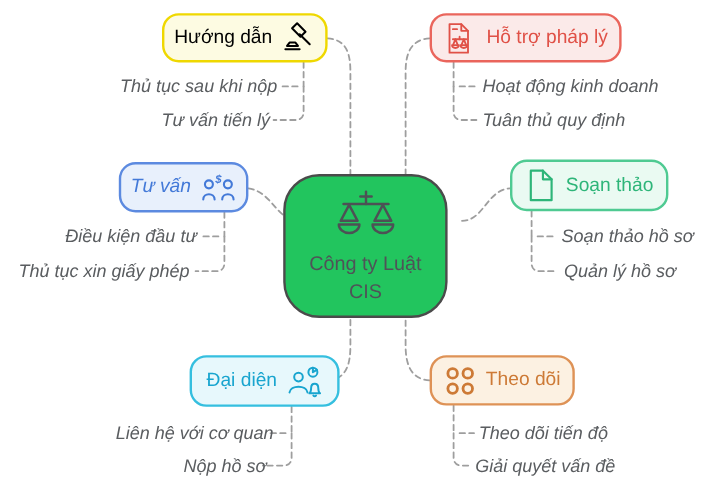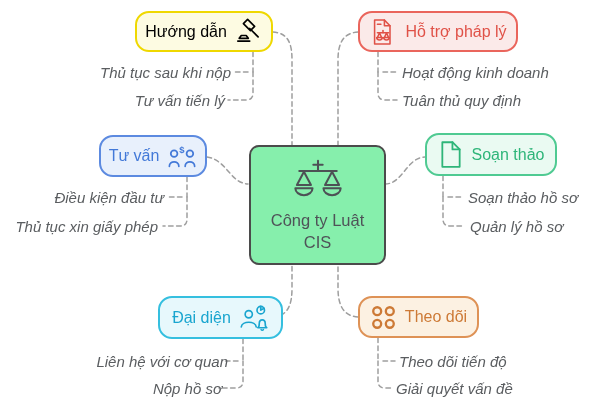--- a/index.html
+++ b/index.html
@@ -33,24 +33,24 @@
     border:2px solid;
     border-radius:14px;
     font-size:16px;
     white-space:nowrap;
   }
   .node .icon{display:flex;align-items:center;}
   .node .icon svg{display:block;}
   .center-node{
     position:absolute;
     box-sizing:border-box;
-    left:249px;top:145px;width:137px;height:120px;
-    background:#86efac;
+    left:236px;top:145px;width:137px;height:120px;
+    background:#22c55e;
     border:2px solid #4b4b4b;
-    border-radius:10px;
+    border-radius:30px;
     display:flex;
     flex-direction:column;
     align-items:center;
     justify-content:center;
     gap:6px;
     color:#4f5358;
     font-size:16.5px;
     text-align:center;
   }
   .center-node .ctext{line-height:1.35;}
@@ -59,21 +59,21 @@
     font-size:15px;
     color:#5a5d60;
     white-space:nowrap;
     line-height:18px;
     font-style:italic;
   }
   .ta-r{text-align:right;}
   
   .n-huongdan{left:135px;top:11px;width:138px;height:41px;}
   .n-hotro   {left:358px;top:11px;width:160px;height:41px;}
-  .n-tuvan   {left:99px; top:135px;width:108px;height:42px;}
+  .n-tuvan   {left:99px; top:135px;width:108px;height:42px;font-style:italic;}
   .n-soanthao{left:425px;top:133px;width:132px;height:43px;}
   .n-daidien {left:158px;top:296px;width:125px;height:43px;}
   .n-theodoi {left:358px;top:296px;width:121px;height:42px;}
 </style>
 </head>
 <body>
 
 <div class="stage">
 
   <svg class="connectors" viewBox="0 0 602 409">

